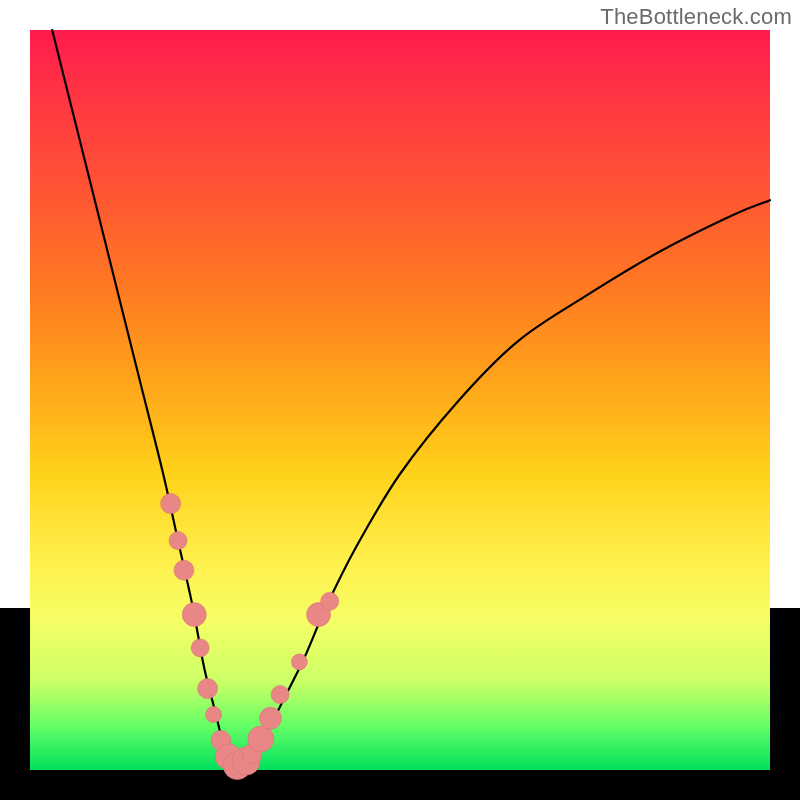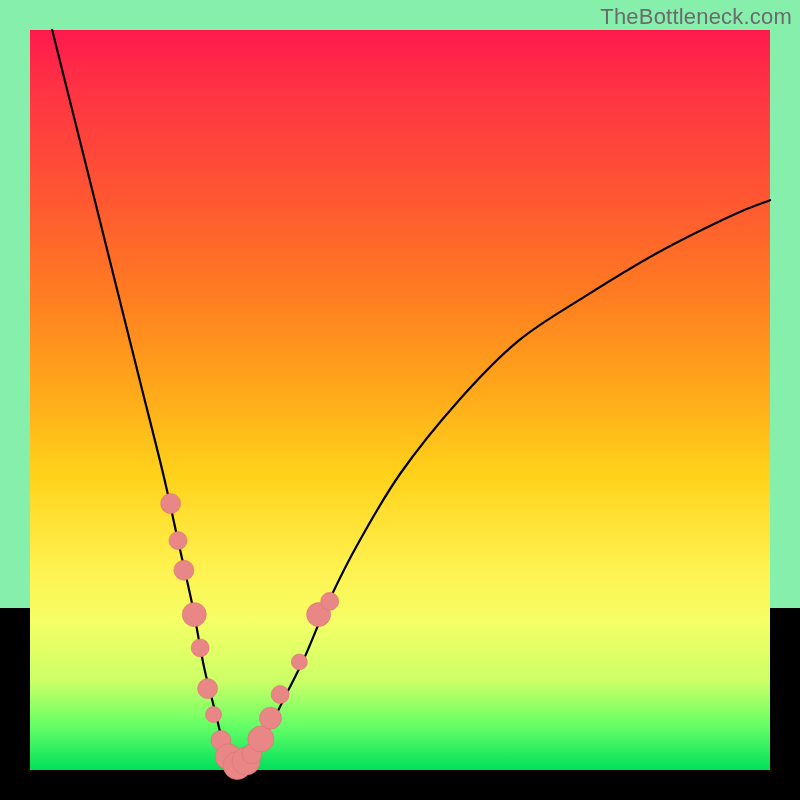--- a/index.html
+++ b/index.html
@@ -1,21 +1,21 @@
 <!DOCTYPE html>
 <html><head>
 <meta charset="utf-8">
 <style>
   * { margin: 0; padding: 0; box-sizing: border-box; }
   html, body { width: 800px; height: 800px; overflow: hidden; background: #000; }
   .container {
     position: relative;
     width: 800px;
     height: 608px;
-    background: #86efac;
+    background: #ffffff;
   }
   .plot-area {
     position: absolute;
     left: 30px;
     top: 30px;
     width: 740px;
     height: 740px;
     background: linear-gradient(to bottom,
       #ff1a4d 0%,
       #ff3344 8%,

